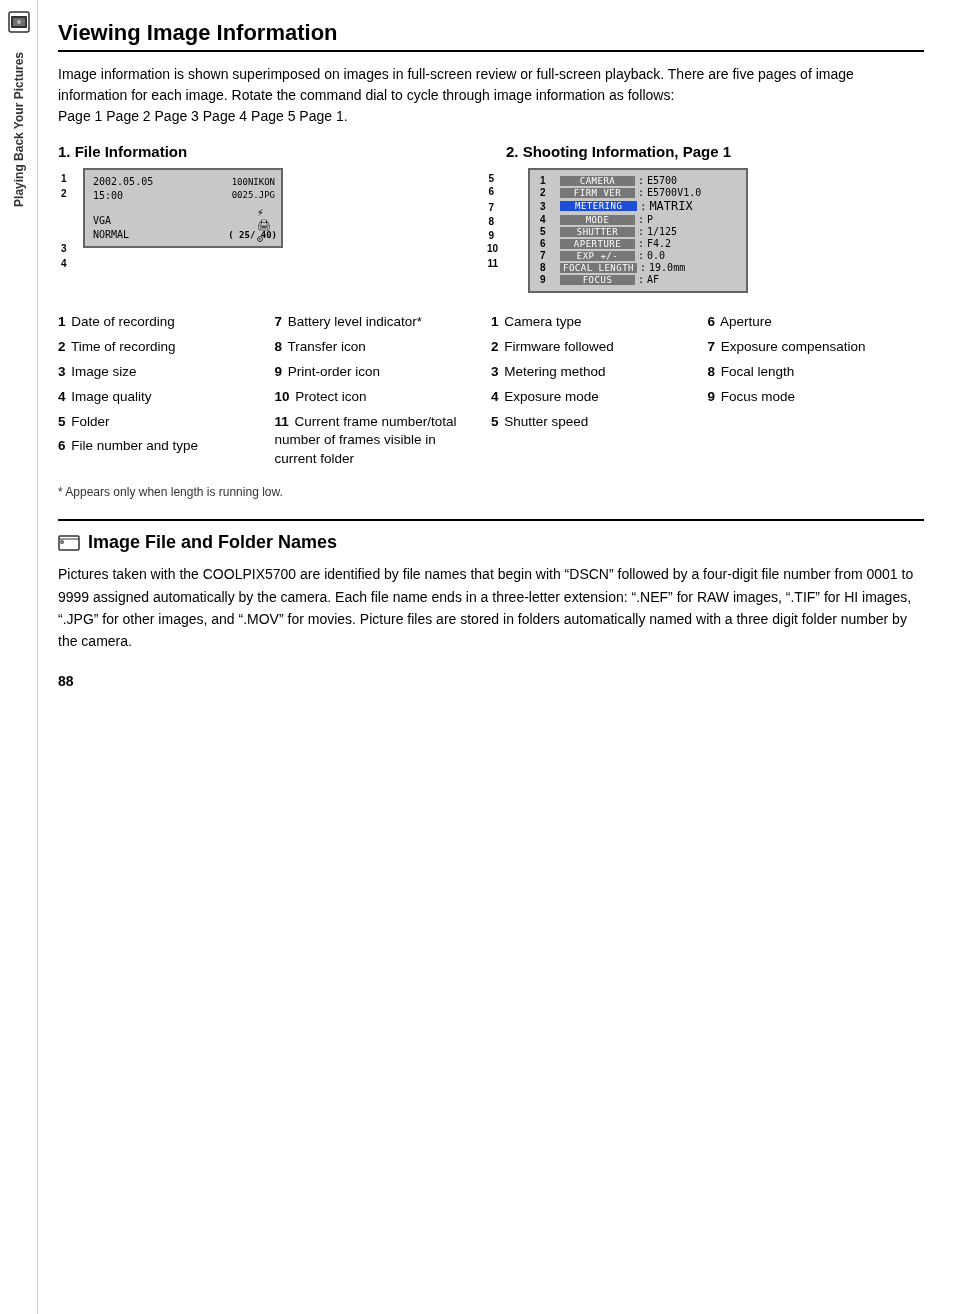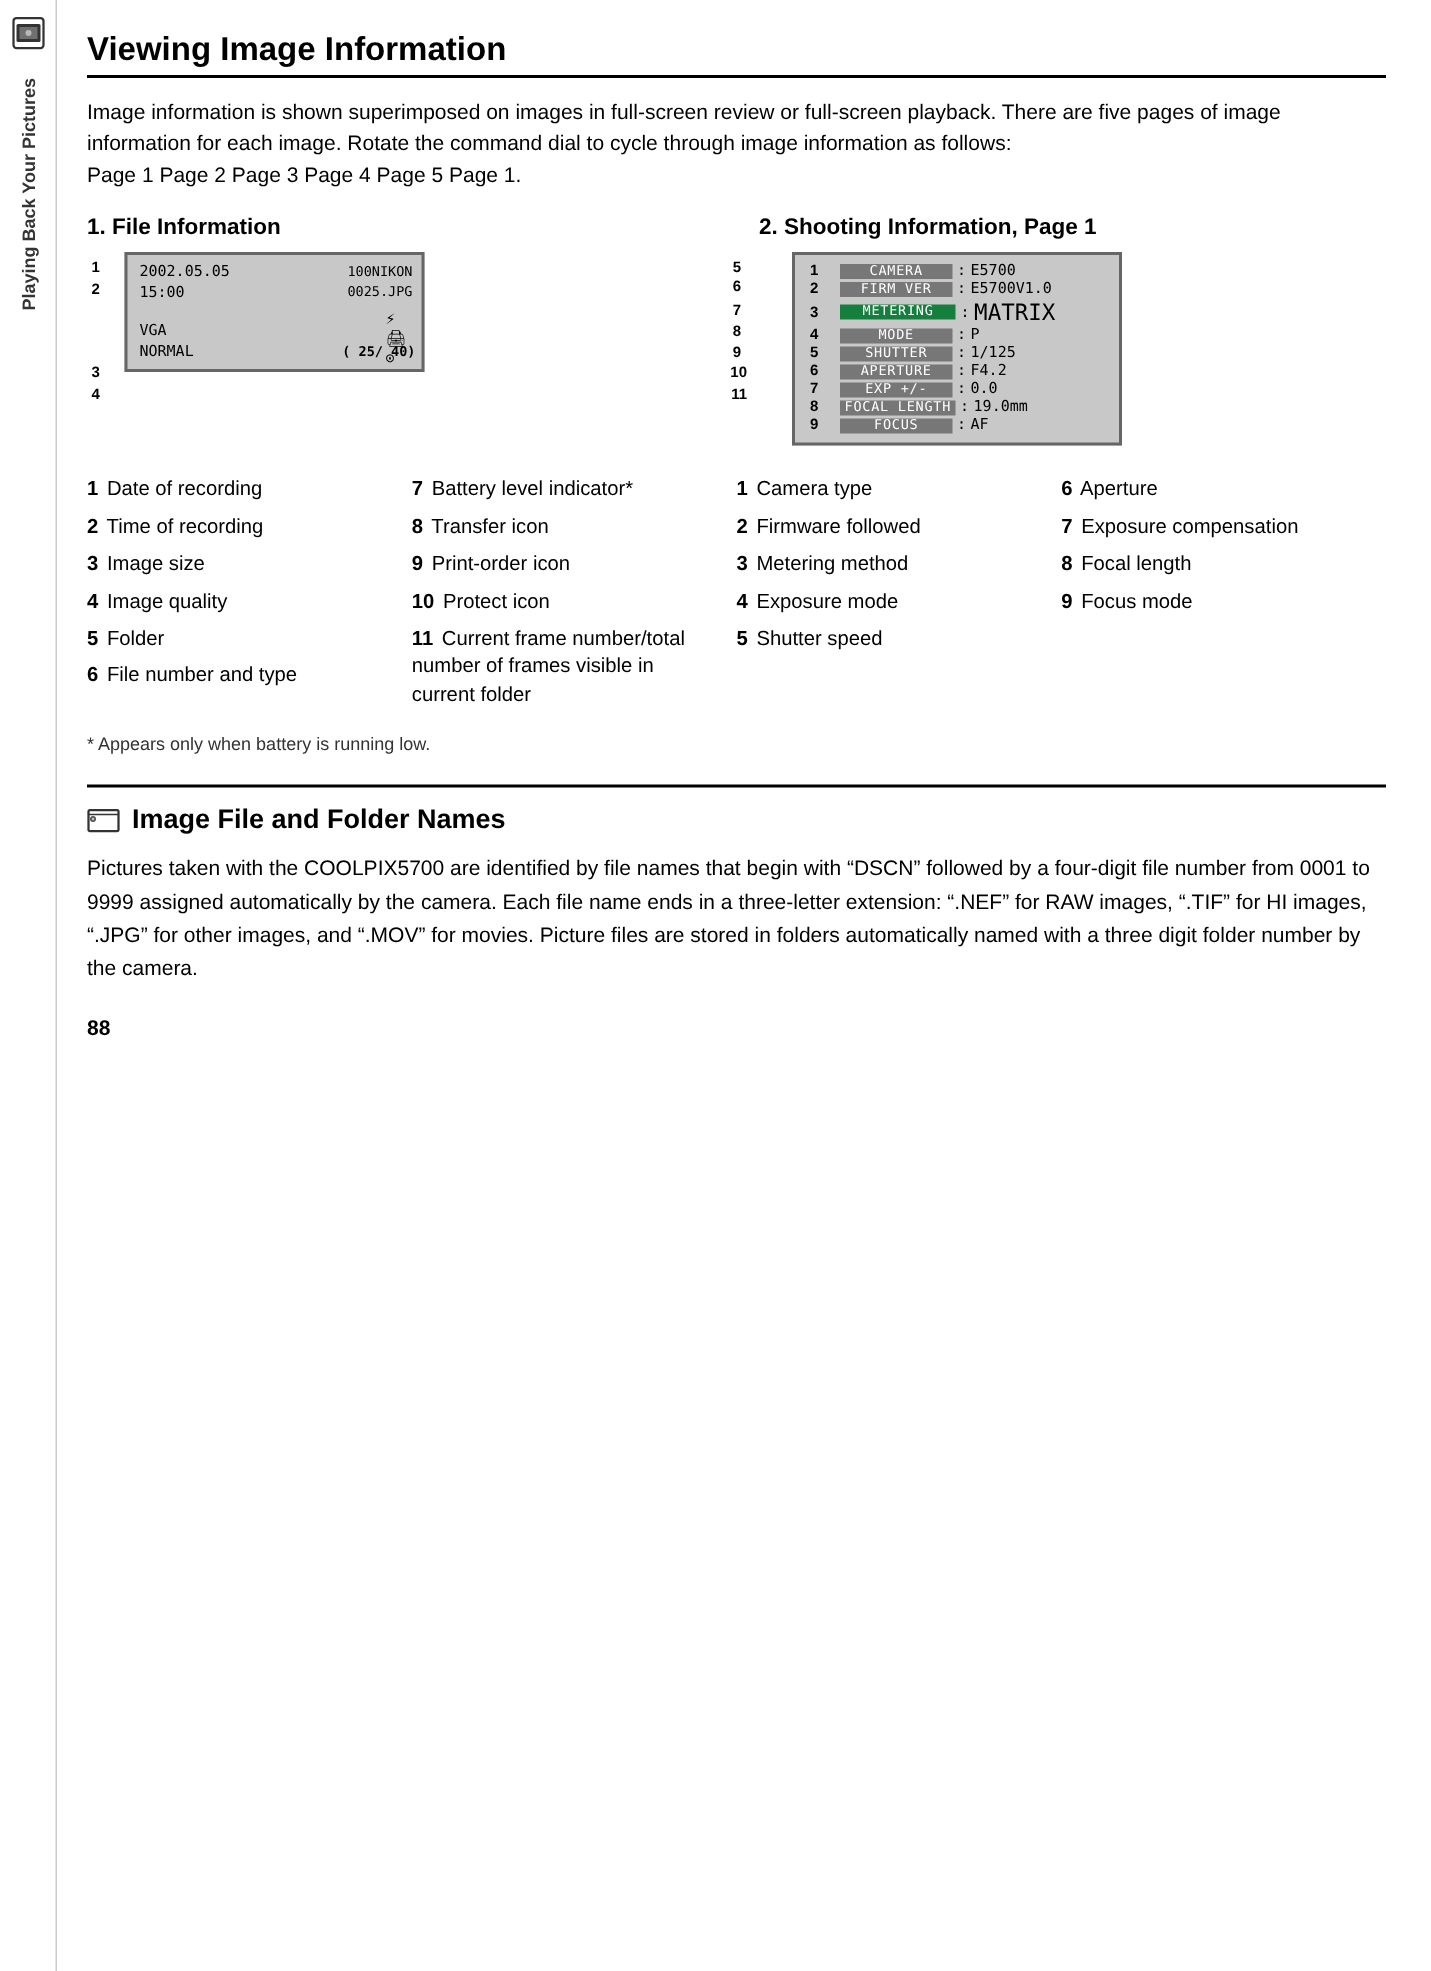--- a/index.html
+++ b/index.html
@@ -289,23 +289,23 @@
                   <span style="font-size: 10px;">E5700</span>
                 </div>
                 <div class="s-row" style="display: flex; align-items: center; margin-bottom: 1px; position: relative; padding-left: 22px;">
                   <span class="s-n" style="position: absolute; left: 2px; font-family: Arial; font-size: 10px; font-weight: bold;">2</span>
                   <span class="s-key" style="display: inline-block; background: rgb(119, 119, 119); color: rgb(255, 255, 255); padding: 0px 3px; min-width: 75px; text-align: center; font-size: 9px; letter-spacing: 0.5px;">FIRM VER</span>
                   <span style="margin: 0px 3px; font-size: 10px;"> : </span>
                   <span style="font-size: 10px;">E5700V1.0</span>
                 </div>
                 <div class="s-row" style="display: flex; align-items: center; margin-bottom: 1px; position: relative; padding-left: 22px;">
                   <span class="s-n" style="position: absolute; left: 2px; font-family: Arial; font-size: 10px; font-weight: bold;">3</span>
-                  <span class="s-key" style="display: inline-block; background: #15803d; color: rgb(255, 255, 255); padding: 0px 15px; min-width: 75px; text-align: center; font-size: 9px; letter-spacing: 0.5px;">METERING</span>
-                  <span style="margin: 0px 3px; font-size: 10px;"> : </span>
-                  <span style="font-size: 15px;">MATRIX</span>
+                  <span class="s-key" style="display: inline-block; background: #1d4ed8; color: rgb(255, 255, 255); padding: 0px 15px; min-width: 75px; text-align: center; font-size: 9px; letter-spacing: 0.5px;">METERING</span>
+                  <span style="margin: 0px 3px; font-size: 10px;"> : </span>
+                  <span style="font-size: 12px;">MATRIX</span>
                 </div>
                 <div class="s-row" style="display: flex; align-items: center; margin-bottom: 1px; position: relative; padding-left: 22px;">
                   <span class="s-n" style="position: absolute; left: 2px; font-family: Arial; font-size: 10px; font-weight: bold;">4</span>
                   <span class="s-key" style="display: inline-block; background: rgb(119, 119, 119); color: rgb(255, 255, 255); padding: 0px 3px; min-width: 75px; text-align: center; font-size: 9px; letter-spacing: 0.5px;">MODE</span>
                   <span style="margin: 0px 3px; font-size: 10px;"> : </span>
                   <span style="font-size: 10px;">P</span>
                 </div>
                 <div class="s-row" style="display: flex; align-items: center; margin-bottom: 1px; position: relative; padding-left: 22px;">
                   <span class="s-n" style="position: absolute; left: 2px; font-family: Arial; font-size: 10px; font-weight: bold;">5</span>
                   <span class="s-key" style="display: inline-block; background: rgb(119, 119, 119); color: rgb(255, 255, 255); padding: 0px 15px; min-width: 75px; text-align: center; font-size: 9px; letter-spacing: 0.5px;">SHUTTER</span>
@@ -378,21 +378,21 @@
       <div class="labels-col">
         <div id="right-labels2">
             <div class="label-item"><span class="label-num">6</span><span> Aperture</span></div>
             <div class="label-item"><span class="label-num">7</span><span> Exposure compensation</span></div>
             <div class="label-item"><span class="label-num">8</span><span> Focal length</span></div>
             <div class="label-item"><span class="label-num">9</span><span> Focus mode</span></div>
           </div>
       </div>
     </div>
 
-    <div class="footnote">*  Appears only when battery is running low.</div>
+    <div class="footnote">*  Appears only when length is running low.</div>
 
     <div class="image-file-section">
       <div class="image-file-title-row">
         <div class="section-icon">
           <svg width="22" height="22" viewBox="0 0 22 22">
             <rect x="1" y="5" width="20" height="14" rx="1" fill="none" stroke="#333" stroke-width="1.5"></rect>
             <path d="M1 8h20" stroke="#333" stroke-width="1"></path>
             <circle cx="4" cy="11" r="2" fill="#555"></circle>
             <circle cx="4" cy="11" r="0.8" fill="#ccc"></circle>
           </svg>

